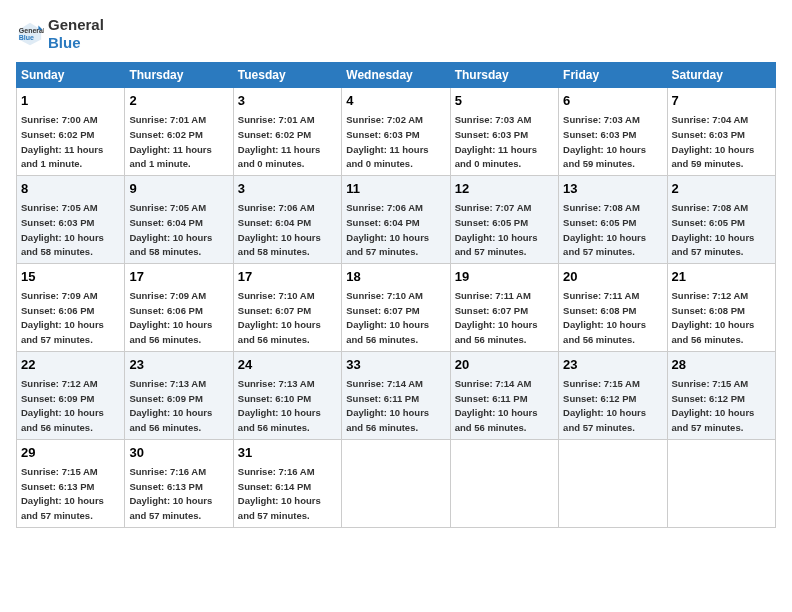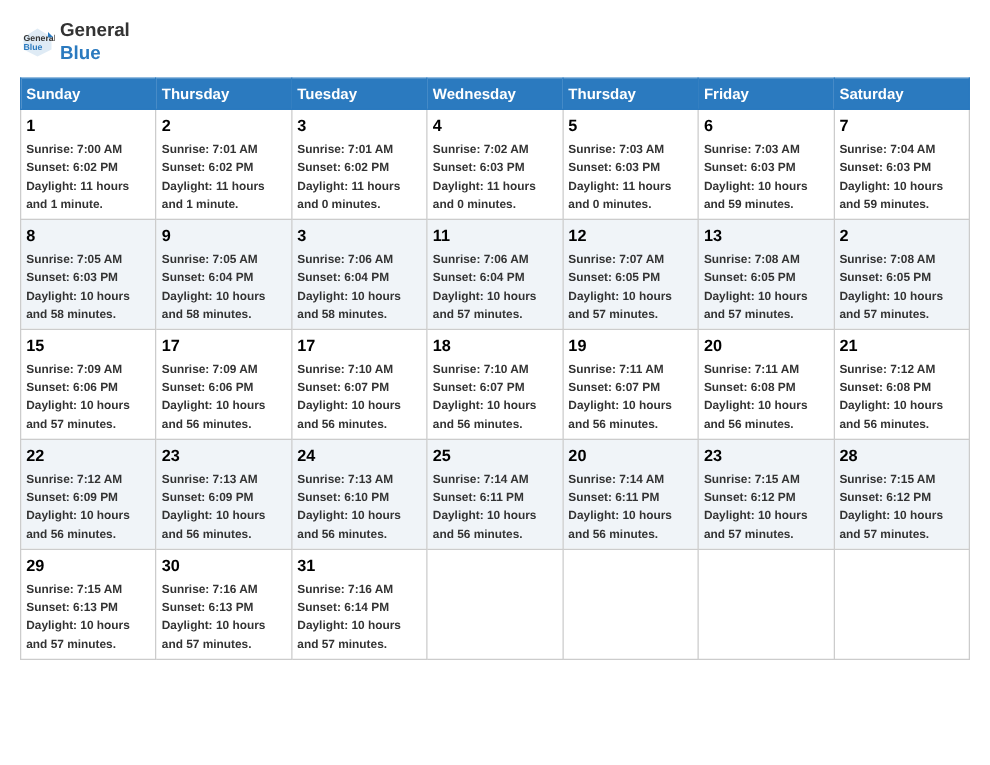--- a/index.html
+++ b/index.html
@@ -208,21 +208,21 @@
       </td>
         <td>
         <span class="day-num">23</span>
         <span class="day-info">Sunrise: 7:13 AM<br>Sunset: 6:09 PM<br>Daylight: 10 hours and 56 minutes.</span>
       </td>
         <td>
         <span class="day-num">24</span>
         <span class="day-info">Sunrise: 7:13 AM<br>Sunset: 6:10 PM<br>Daylight: 10 hours and 56 minutes.</span>
       </td>
         <td>
-        <span class="day-num">25</span>
+        <span class="day-num">33</span>
         <span class="day-info">Sunrise: 7:14 AM<br>Sunset: 6:11 PM<br>Daylight: 10 hours and 56 minutes.</span>
       </td>
         <td>
         <span class="day-num">20</span>
         <span class="day-info">Sunrise: 7:14 AM<br>Sunset: 6:11 PM<br>Daylight: 10 hours and 56 minutes.</span>
       </td>
         <td>
         <span class="day-num">23</span>
         <span class="day-info">Sunrise: 7:15 AM<br>Sunset: 6:12 PM<br>Daylight: 10 hours and 57 minutes.</span>
       </td>

